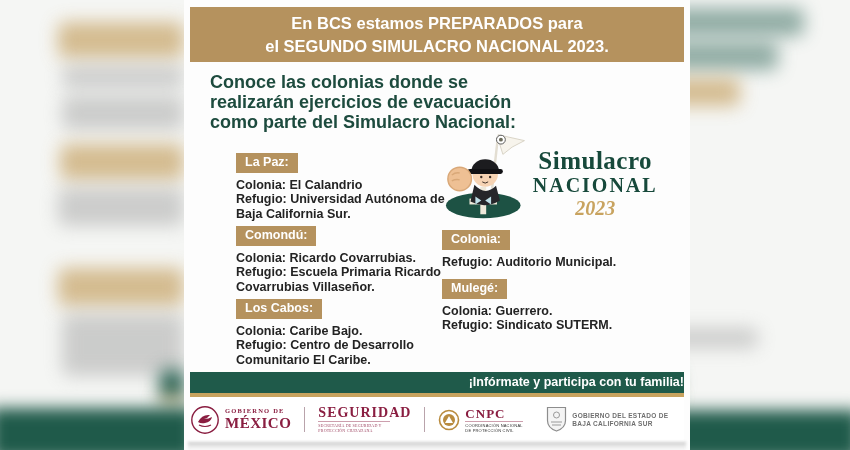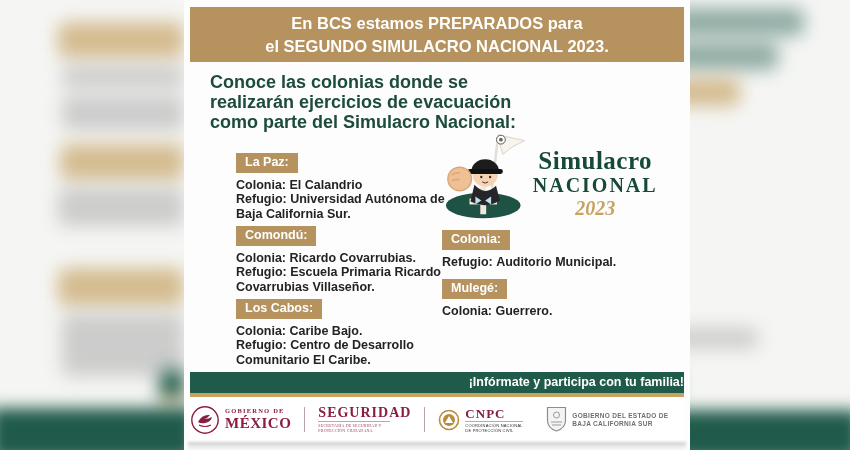--- a/index.html
+++ b/index.html
@@ -160,20 +160,21 @@
       </div>
 
       <div class="section">
         <span class="tag">Colonia:</span>
         <div class="line"><span class="pre">Refugio:</span> <span class="val">Auditorio Municipal.</span></div>
       </div>
 
       <div class="section">
         <span class="tag">Mulegé:</span>
         <div class="line"><span class="pre">Colonia:</span>&nbsp;<span class="val">Guerrero.</span></div>
+        <div class="line"><span class="pre">Refugio:</span> <span class="val">Sindicato SUTERM.</span></div>
       </div>
     </div>
 
     <div class="banner">¡Infórmate y participa con tu familia!</div>
     <div class="gold-stripe"></div>
 
     <div class="logos">
 
       <div class="lg">
         <svg width="30" height="30" viewBox="0 0 30 30">

